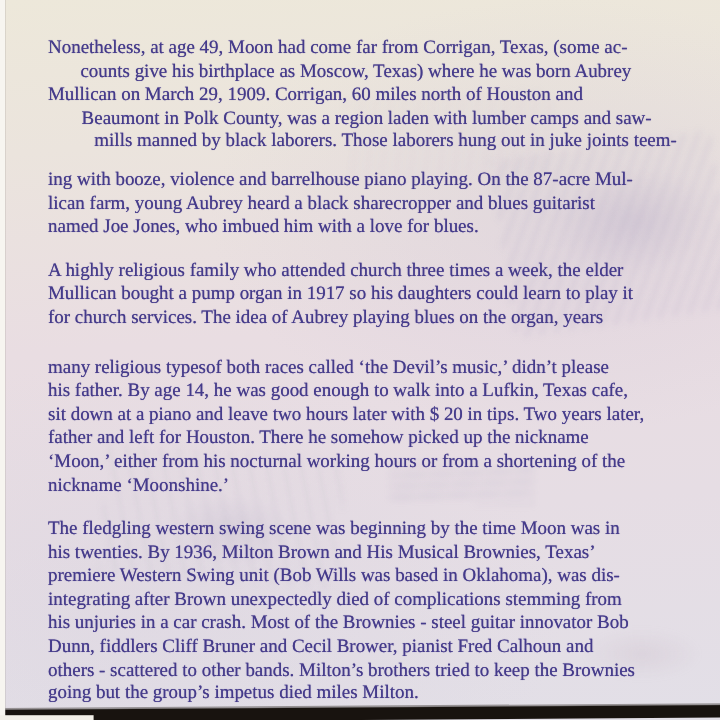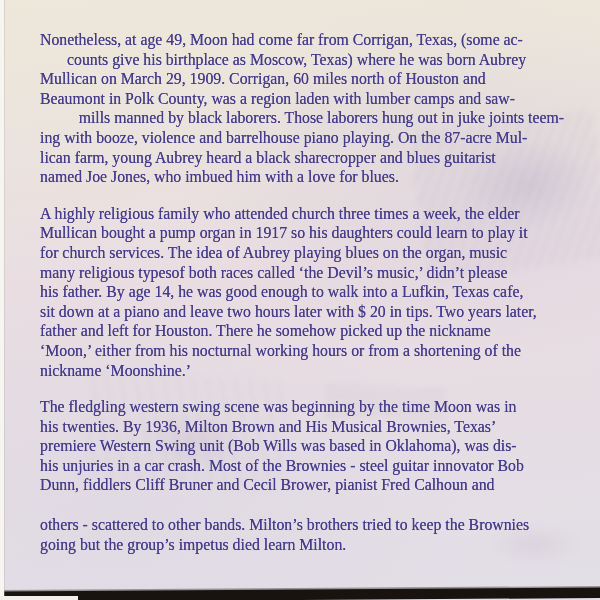--- a/index.html
+++ b/index.html
@@ -89,44 +89,45 @@
   <div class="ghost ghost-accordion"></div>
   <div class="ghost ghost-midleft"></div>
   <div class="ghost ghost-midsmudge"></div>
   <div class="ghost ghost-bottomright"></div>
 
   <div class="text-block">
       <div class="paragraph">
         <div class="line" style="transform: scaleX(1);">Nonetheless, at age 49, Moon had come far from Corrigan, Texas, (some ac-</div>
         <div class="line" style="transform: scaleX(1); margin-left: 27px;">counts give his birthplace as Moscow, Texas) where he was born Aubrey</div>
         <div class="line" style="transform: scaleX(1);">Mullican on March 29, 1909. Corrigan, 60 miles north of Houston and</div>
-        <div class="line" style="transform: scaleX(1);">Beaumont in Polk County, was a region laden with lumber camps and saw-</div>
+        <div class="line" style="transform: scaleX(1); margin-left: 28px;">Beaumont in Polk County, was a region laden with lumber camps and saw-</div>
         <div class="line" style="transform: scaleX(1); text-align: right;">mills manned by black laborers. Those laborers hung out in juke joints teem-</div>
-        <div class="line" style="transform: scaleX(1);">ing with booze, violence and barrelhouse piano playing. On the 87-acre Mul-</div>
+        <div class="line" style="transform: scaleX(1); margin-top: 12px;">ing with booze, violence and barrelhouse piano playing. On the 87-acre Mul-</div>
         <div class="line" style="transform: scaleX(1);">lican farm, young Aubrey heard a black sharecropper and blues guitarist</div>
         <div class="line last">named Joe Jones, who imbued him with a love for blues.</div>
       </div>
       <div class="paragraph">
         <div class="line" style="transform: scaleX(1);">A highly religious family who attended church three times a week, the elder</div>
         <div class="line" style="transform: scaleX(1);">Mullican bought a pump organ in 1917 so his daughters could learn to play it</div>
-        <div class="line" style="transform: scaleX(1);">for church services. The idea of Aubrey playing blues on the organ, music</div>
-        <div class="line" style="transform: scaleX(1);">many religious typesof both races called ‘the Devil’s music,’ didn’t please</div>
+        <div class="line" style="transform: scaleX(1);">for church services. The idea of Aubrey playing blues on the organ, years</div>
+        <div class="line" style="transform: scaleX(1); margin-top: 22px;">many religious typesof both races called ‘the Devil’s music,’ didn’t please</div>
         <div class="line" style="transform: scaleX(1);">his father. By age 14, he was good enough to walk into a Lufkin, Texas cafe,</div>
         <div class="line" style="transform: scaleX(1);">sit down at a piano and leave two hours later with $ 20 in tips. Two years later,</div>
         <div class="line" style="transform: scaleX(1);">father and left for Houston. There he somehow picked up the nickname</div>
         <div class="line" style="transform: scaleX(1);">‘Moon,’ either from his nocturnal working hours or from a shortening of the</div>
         <div class="line last">nickname ‘Moonshine.’</div>
       </div>
       <div class="paragraph">
         <div class="line" style="transform: scaleX(1);">The fledgling western swing scene was beginning by the time Moon was in</div>
         <div class="line" style="transform: scaleX(1);">his twenties. By 1936, Milton Brown and His Musical Brownies, Texas’</div>
         <div class="line" style="transform: scaleX(1);">premiere Western Swing unit (Bob Wills was based in Oklahoma), was dis-</div>
+        <div class="line" style="transform: scaleX(1);">integrating after Brown unexpectedly died of complications stemming from</div>
         <div class="line" style="transform: scaleX(1);">his unjuries in a car crash. Most of the Brownies - steel guitar innovator Bob</div>
         <div class="line" style="transform: scaleX(1);">Dunn, fiddlers Cliff Bruner and Cecil Brower, pianist Fred Calhoun and</div>
-        <div class="line" style="transform: scaleX(1); margin-top: 20px;">others - scattered to other bands. Milton’s brothers tried to keep the Brownies</div>
-        <div class="line last">going but the group’s impetus died learn Milton.</div>
+        <div class="line" style="transform: scaleX(1);">others - scattered to other bands. Milton’s brothers tried to keep the Brownies</div>
+        <div class="line last">going but the group’s impetus died miles Milton.</div>
       </div>
     </div>
 
   <div class="edge-left"></div>
   <div class="edge-bottom-bar"></div>
   <div class="edge-bottom-sliver"></div>
 </div>
 
 </body></html>

